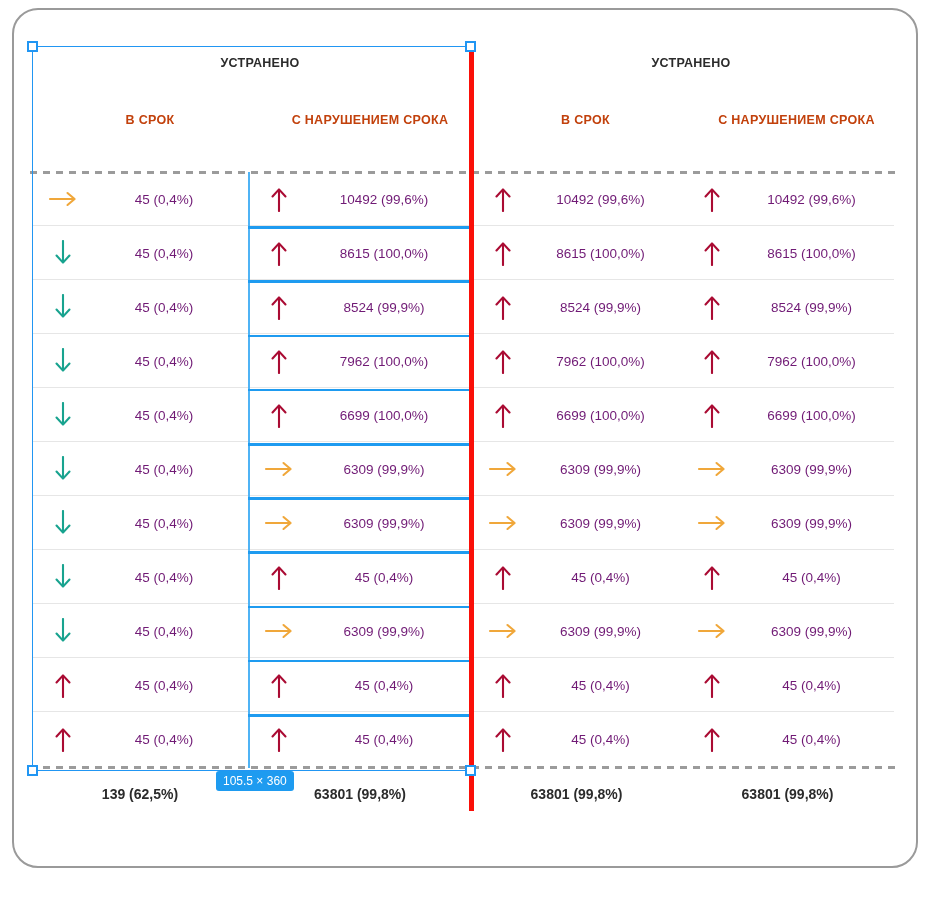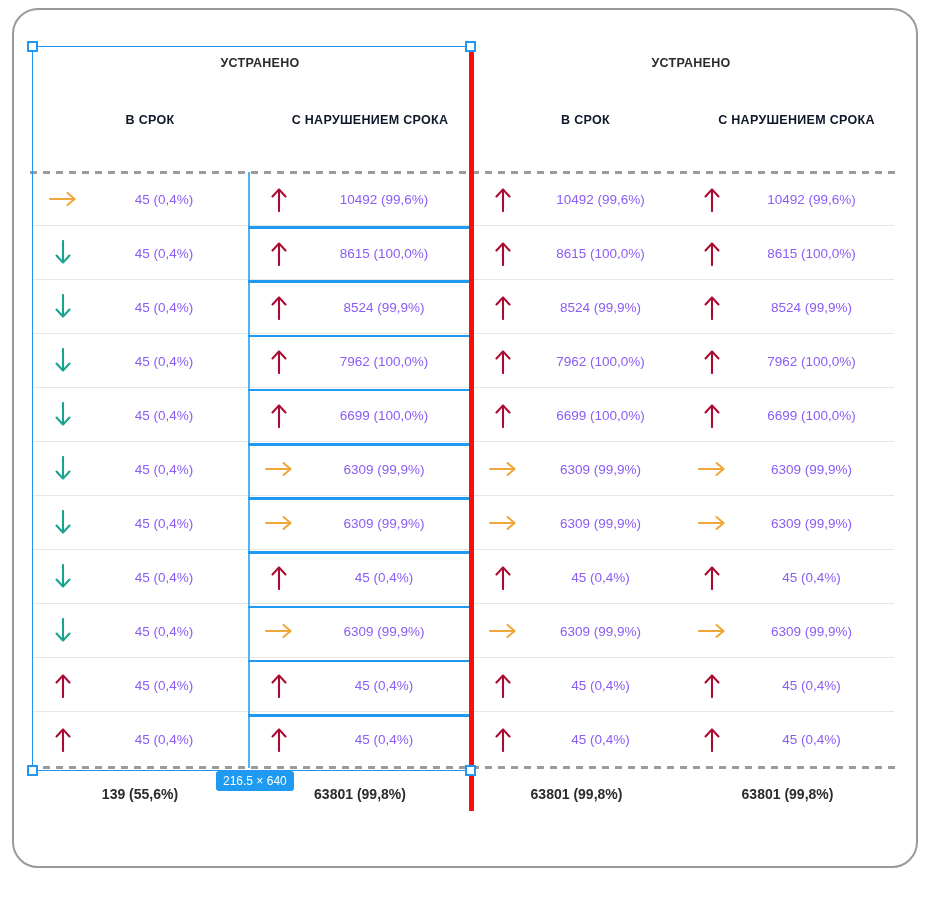--- a/index.html
+++ b/index.html
@@ -65,21 +65,21 @@
     left: 0; right: 0;
     display: flex;
   }
   .sub-title {
     flex: 1 1 50%;
     text-align: center;
     font-size: 12.5px;
     font-weight: bold;
     line-height: 16px;
     letter-spacing: .3px;
-    color: #0f172a;
+    color: #c2410c;
   }
 
   
   .body {
     position: absolute;
     left: 0; top: 132px;
     width: 862px;
   }
   .row {
     position: relative;
@@ -106,21 +106,21 @@
     display: flex;
     align-items: center;
     justify-content: center;
     flex: 0 0 auto;
   }
   .ico svg { display: block; }
   .val {
     flex: 1 1 auto;
     text-align: center;
     font-size: 13.5px;
-    color: #8b5cf6;
+    color: #701a75;
     padding-right: 14px;
     white-space: nowrap;
   }
 
   
   .foot {
     position: absolute;
     left: 0; top: 726px;
     width: 862px; height: 56px;
     display: flex;
@@ -655,21 +655,21 @@
                 <path d="M11 25 L11 4" stroke="#aa0b33" stroke-width="2.1" fill="none" stroke-linecap="round"></path>
                 <path d="M4.5 10.5 L11 3.4 L17.5 10.5" stroke="#aa0b33" stroke-width="2.1" fill="none" stroke-linecap="round" stroke-linejoin="round"></path>
               </svg>
             </span>
             <span class="val">45 (0,4%)</span>
           </div>
         </div>
       </div>
 
     <div class="foot">
-      <div class="fcell f0">139 (55,6%)</div>
+      <div class="fcell f0">139 (62,5%)</div>
       <div class="fcell f1">63801 (99,8%)</div>
       <div class="fcell f2">63801 (99,8%)</div>
       <div class="fcell f3">63801 (99,8%)</div>
     </div>
 
   </div>
 
   <div class="dashsep top"></div>
   <div class="dashsep bottom"></div>
 
@@ -687,15 +687,15 @@
       <div class="rl" style="top: 542px;"></div>
     </div>
 
   <div class="redline"></div>
 
   <div class="handle h-tl"></div>
   <div class="handle h-tr"></div>
   <div class="handle h-bl"></div>
   <div class="handle h-br"></div>
 
-  <div class="size-badge">216.5 × 640</div>
+  <div class="size-badge">105.5 × 360</div>
 
 </div>
 
 </body></html>

